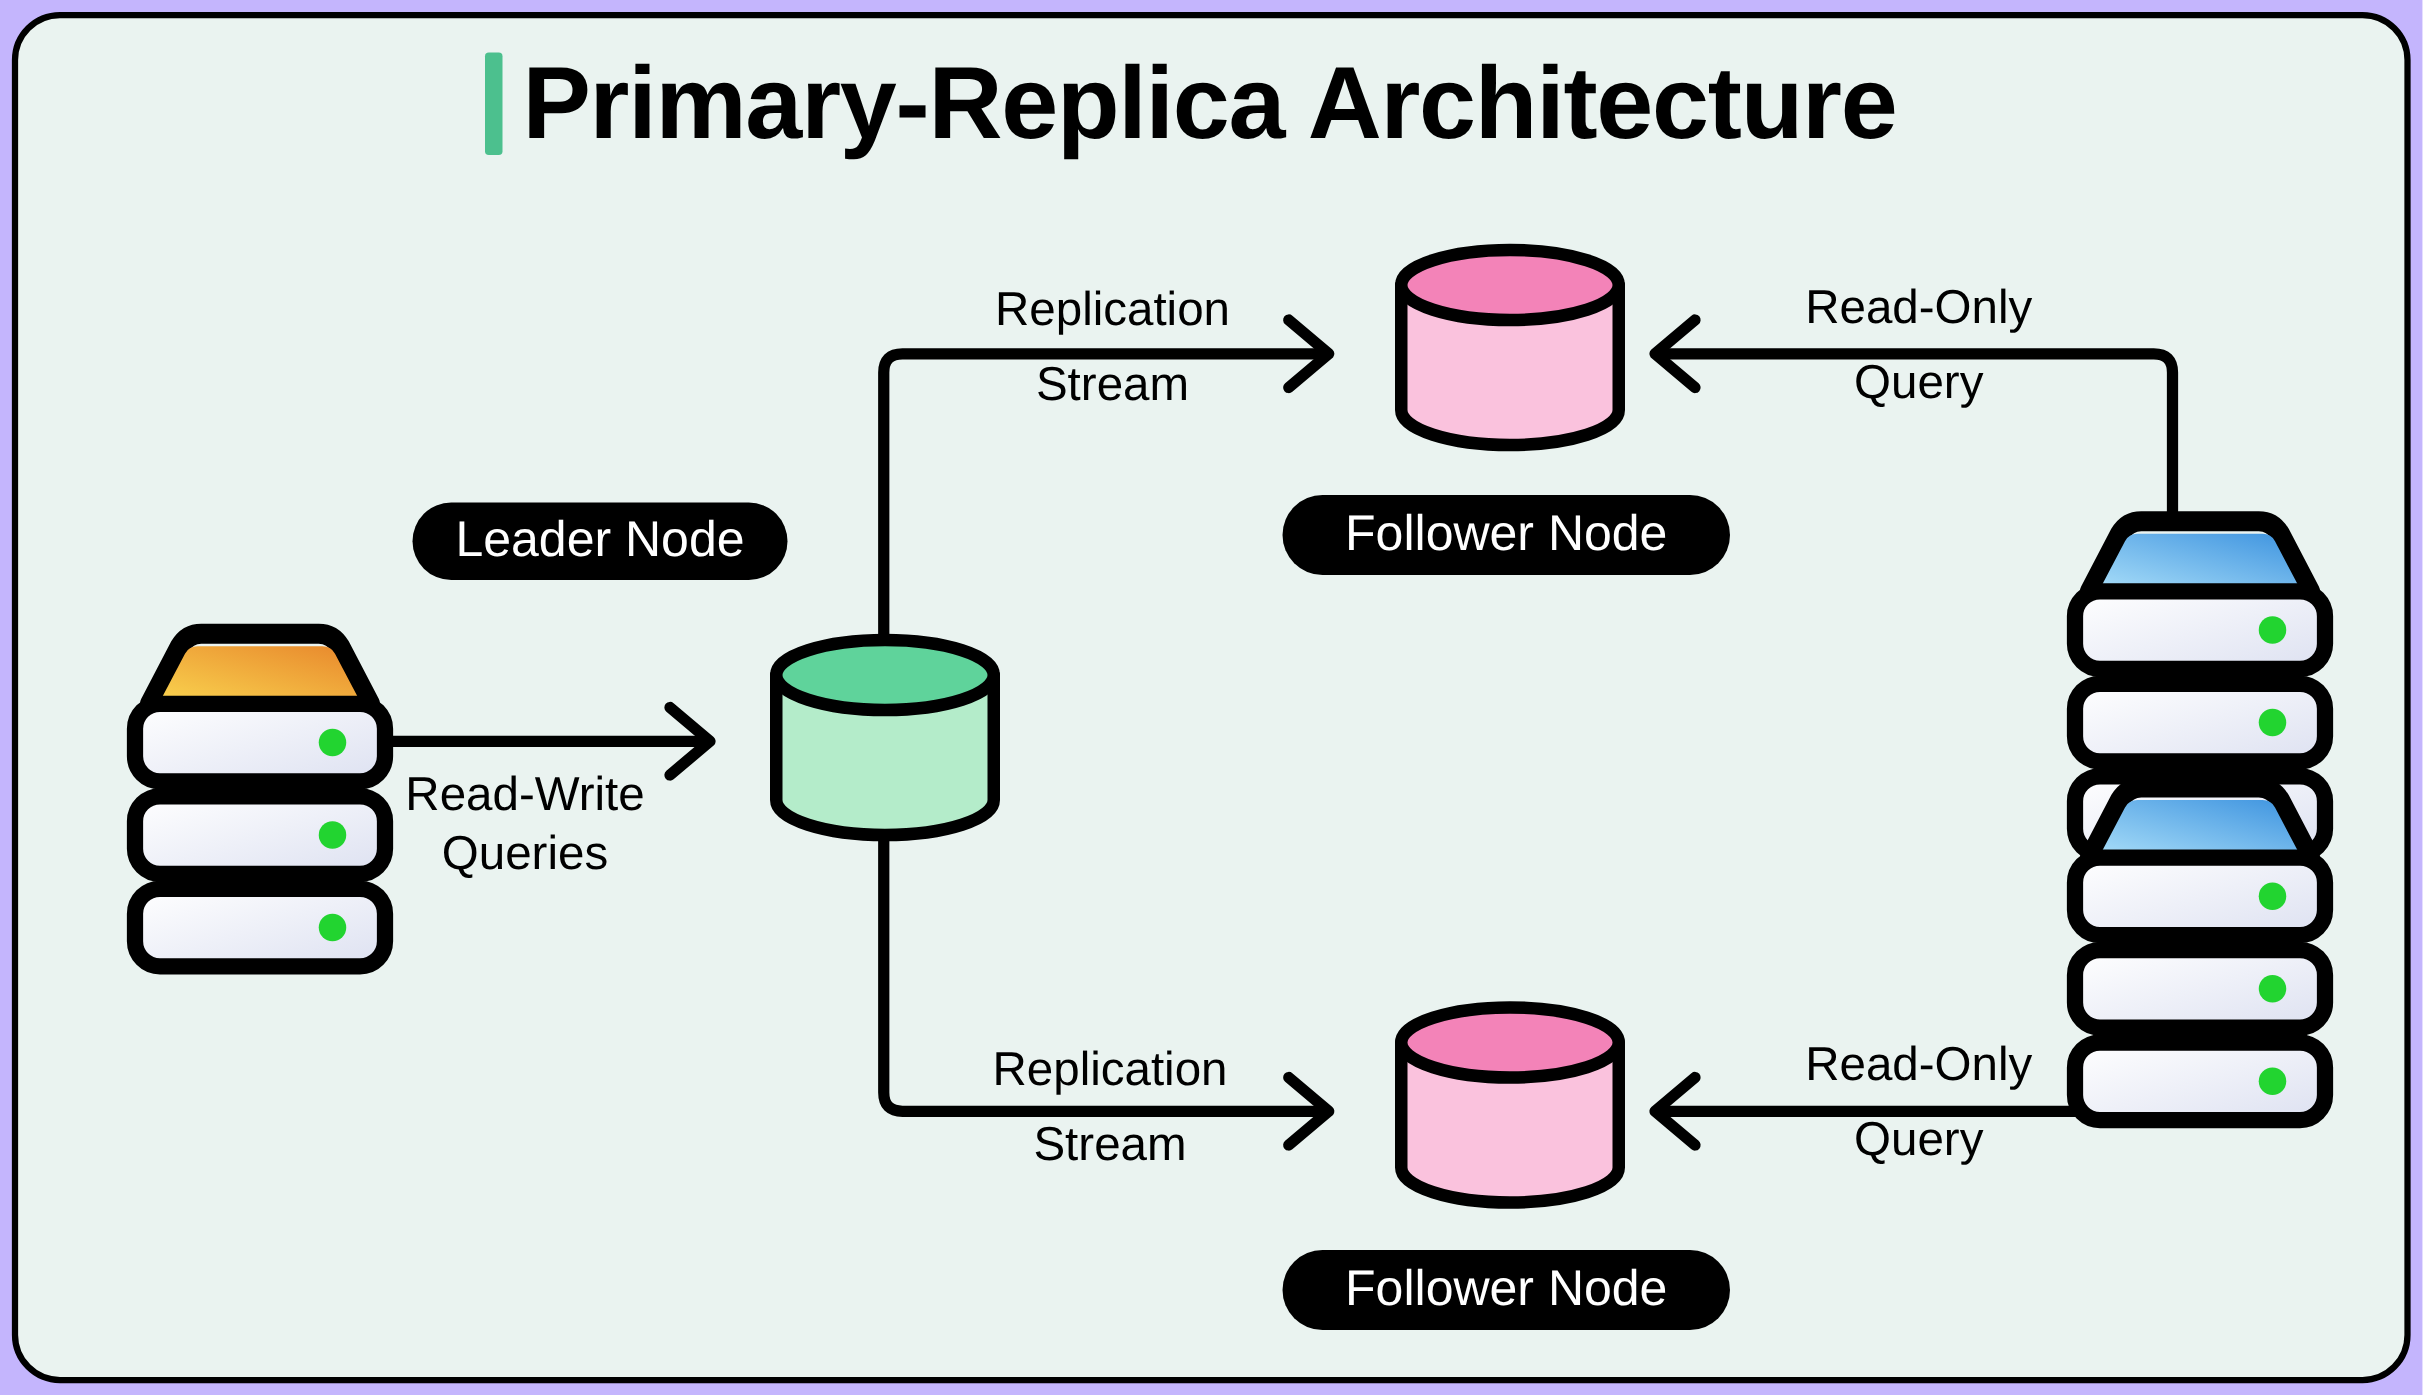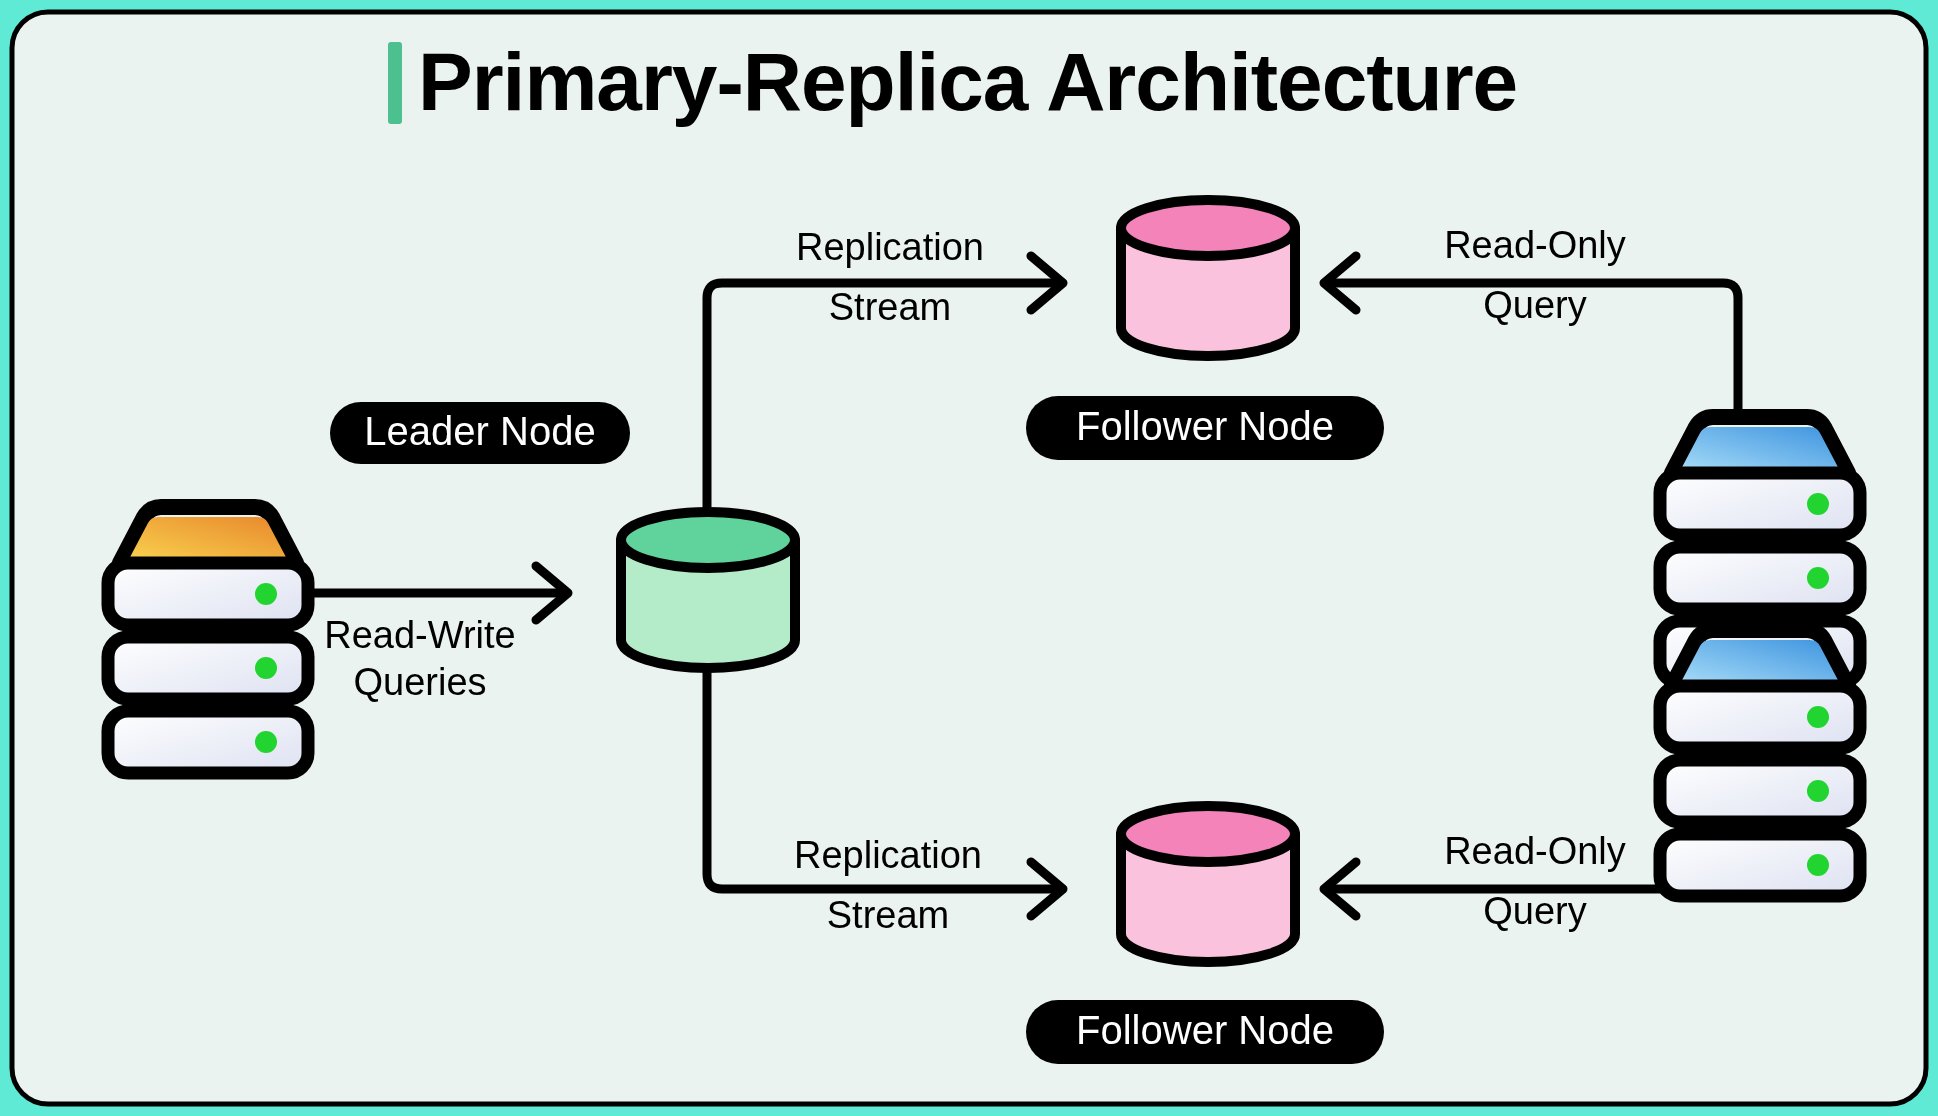--- a/index.html
+++ b/index.html
@@ -10,21 +10,21 @@
   body {
     width: 1938px;
     height: 1116px;
     font-family: "Liberation Sans", sans-serif;
     overflow: hidden;
   }
   #canvas {
     position: relative;
     width: 1938px;
     height: 1116px;
-    background: #5eead4;
+    background: #c4b5fd;
   }
   #diagram-svg {
     position: absolute;
     top: 0;
     left: 0;
     display: block;
   }
   .frame-rect {
     fill: #eaf3f0;
     stroke: #000000;

